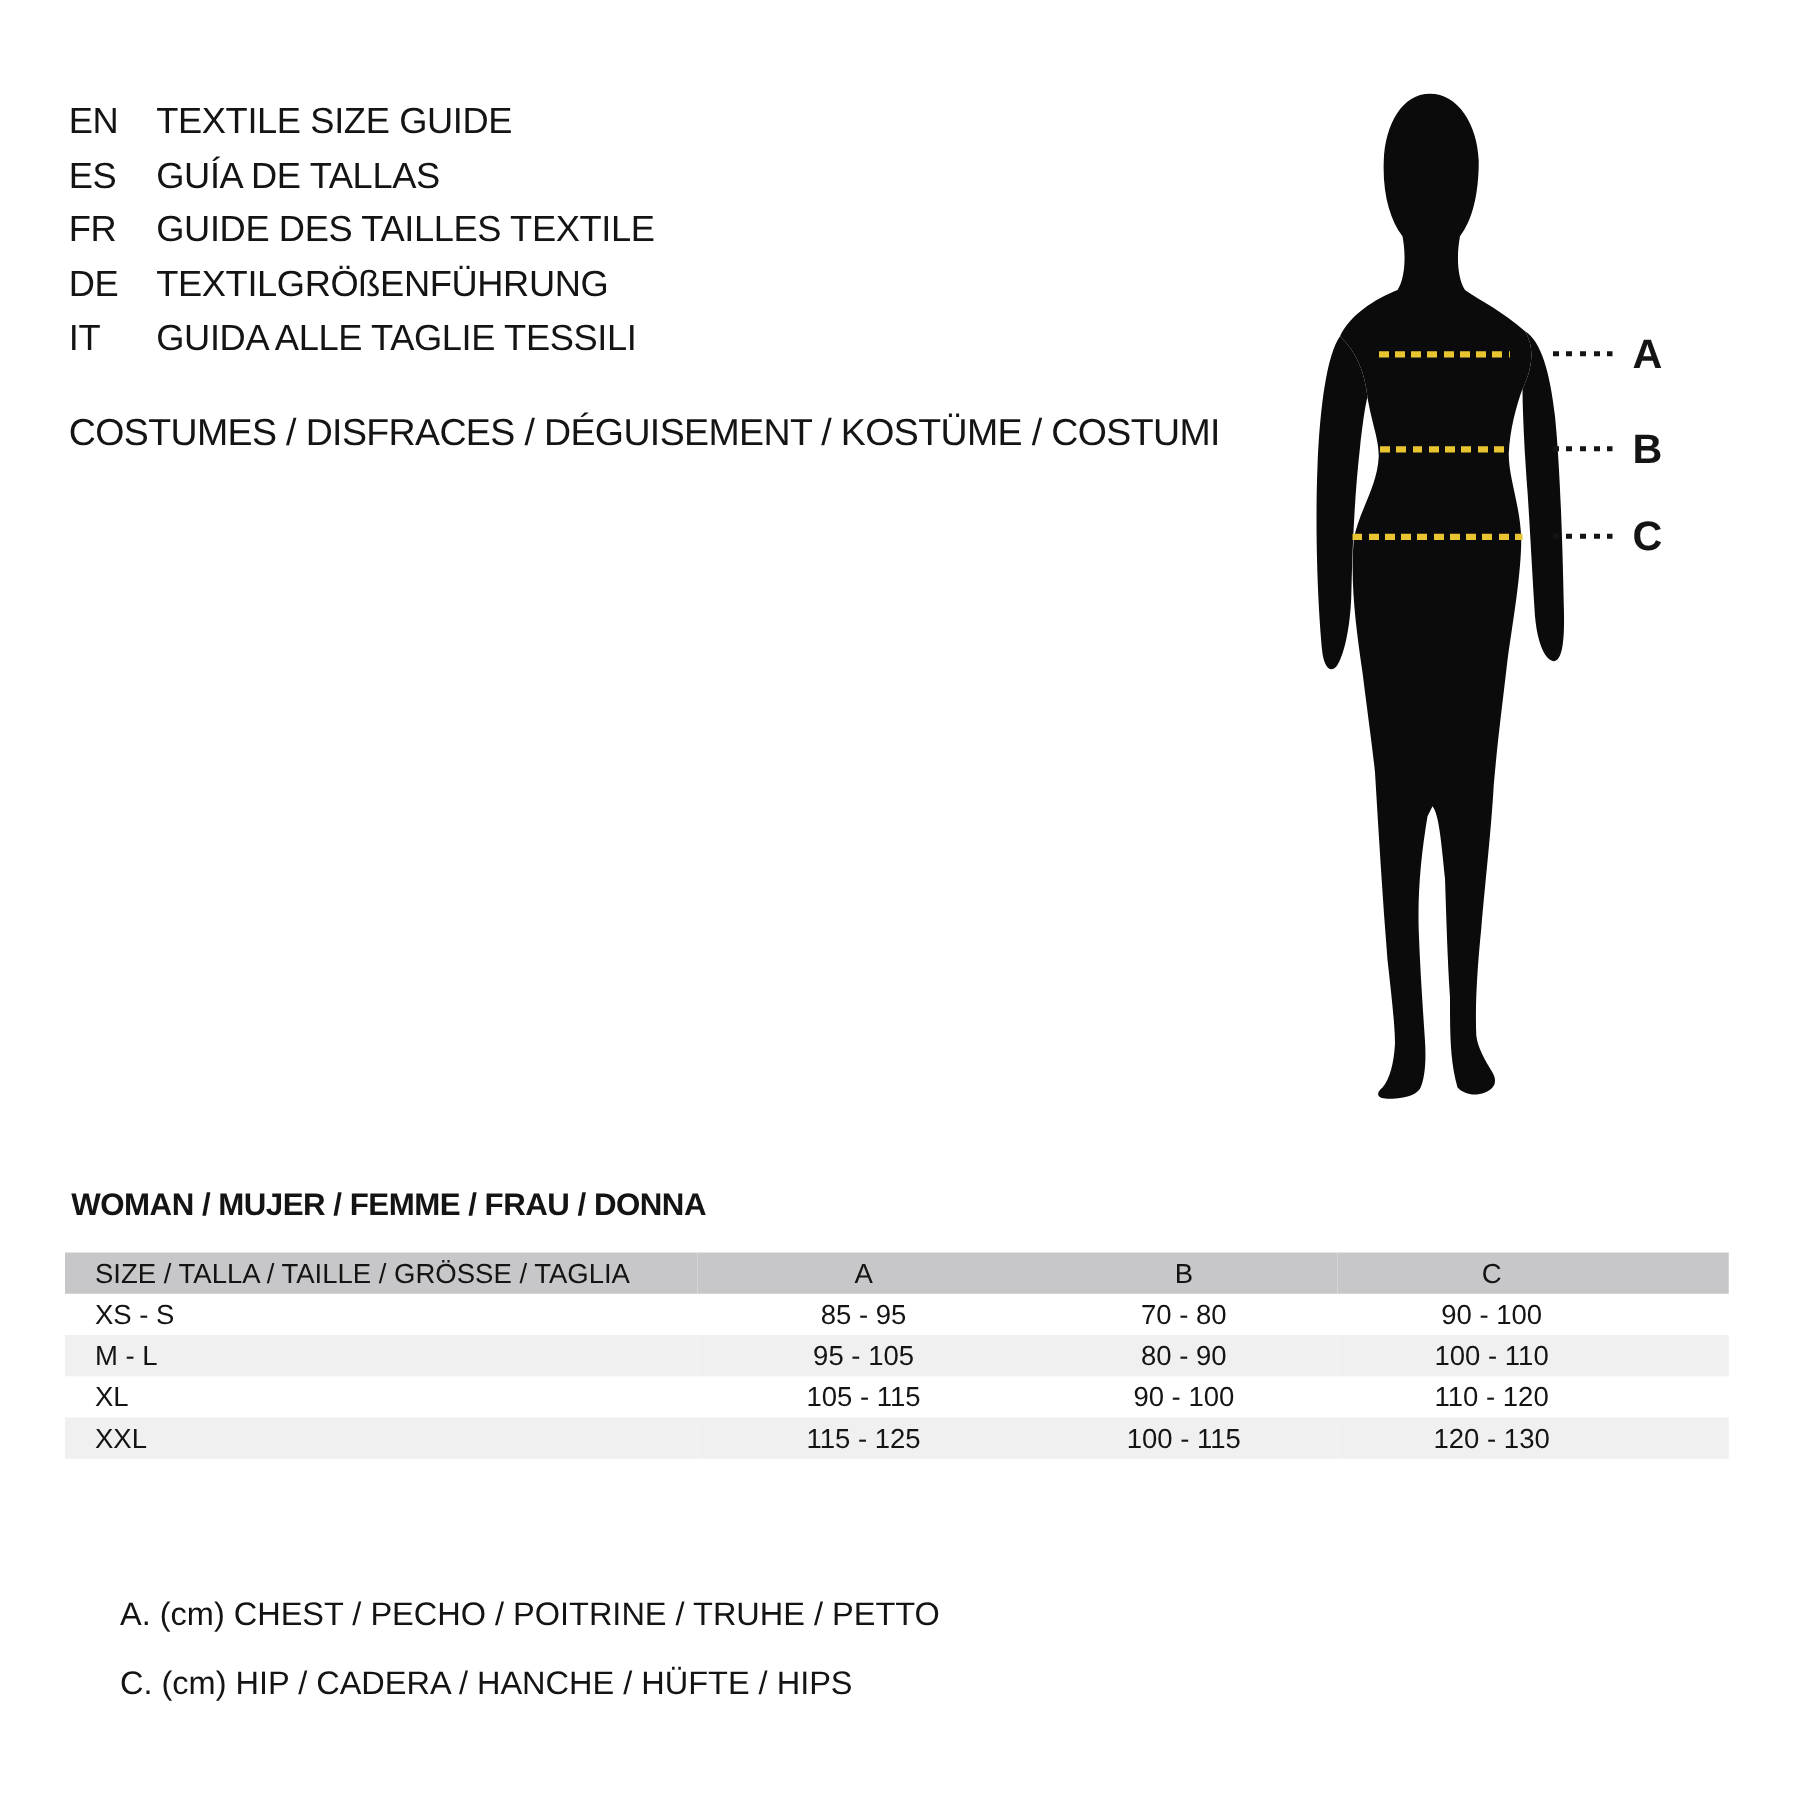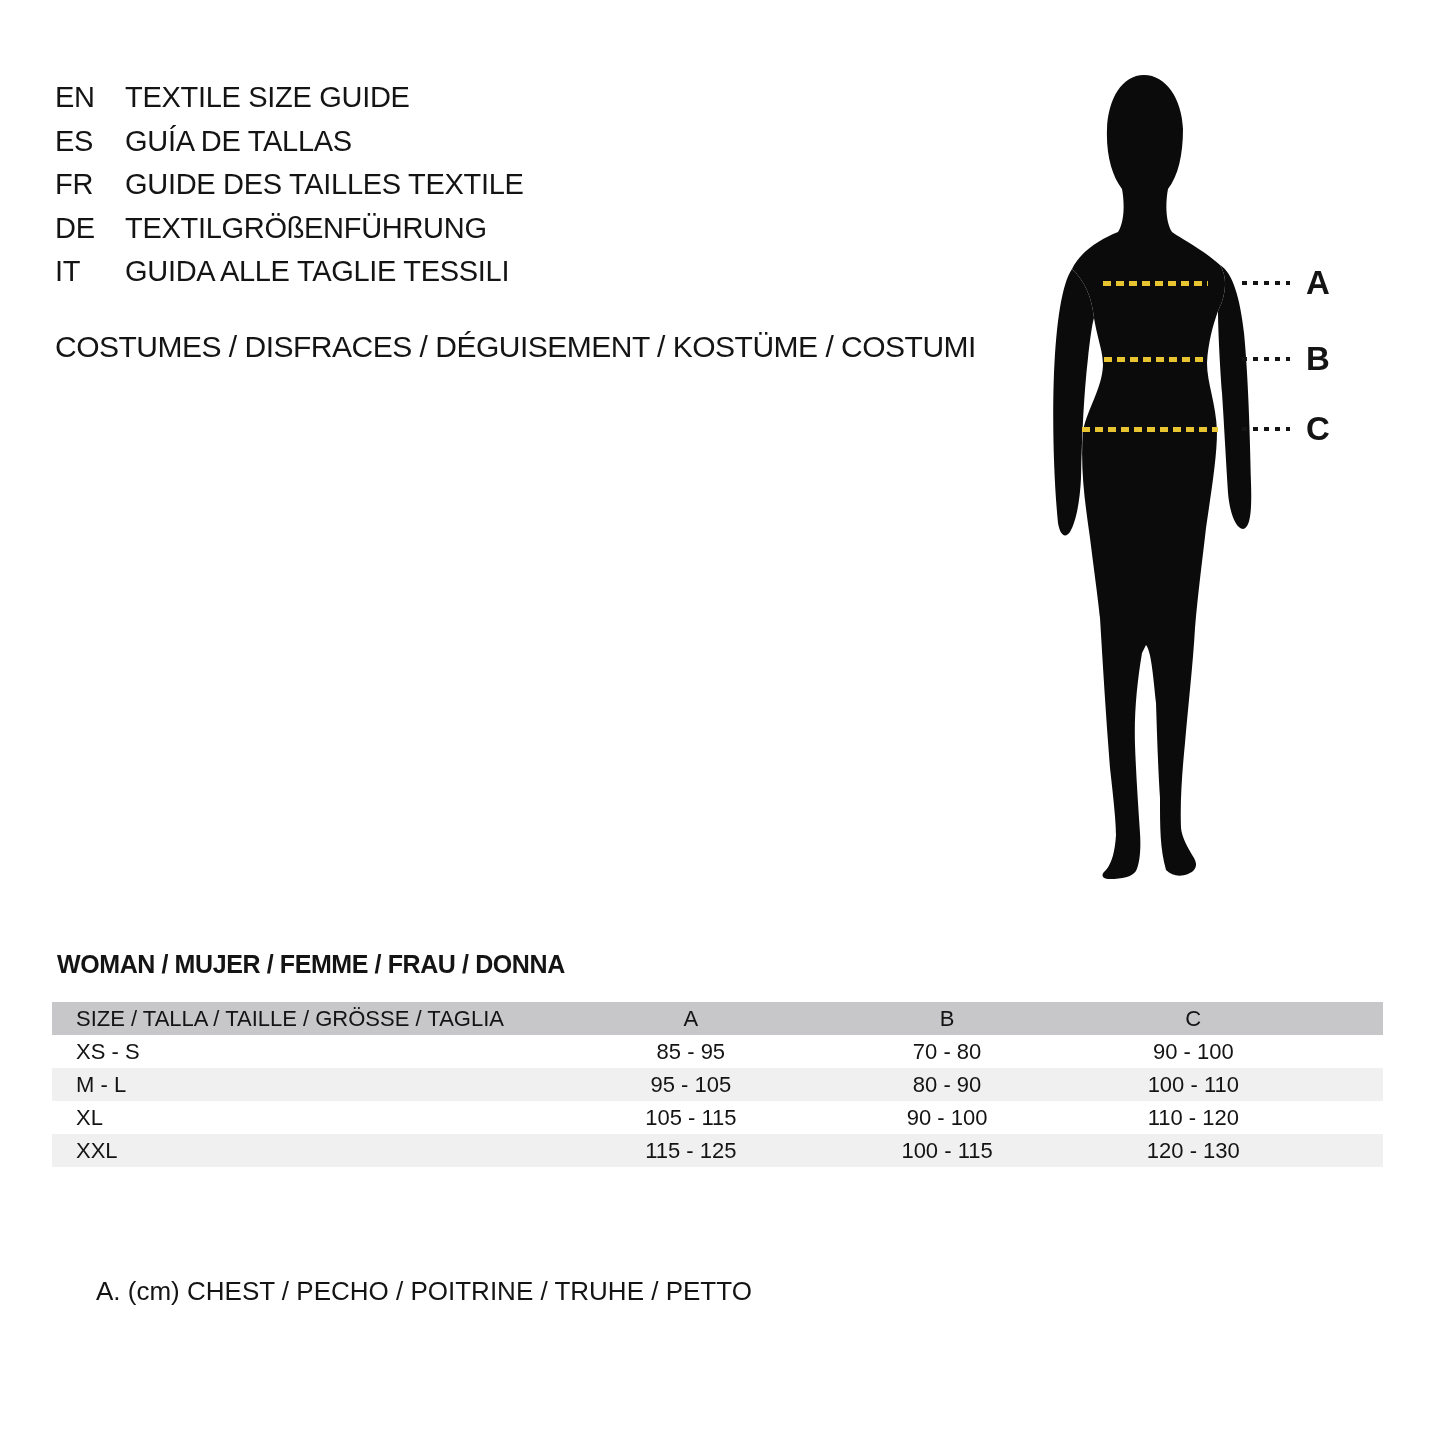--- a/index.html
+++ b/index.html
@@ -225,15 +225,16 @@
         <td class="c-num">115 - 125</td>
         <td class="c-num">100 - 115</td>
         <td class="c-num">120 - 130</td>
         <td></td>
       </tr>
     </tbody>
   </table>
 
   <div class="legend">
     <div class="legend-item">A. (cm) CHEST / PECHO / POITRINE / TRUHE / PETTO</div>
+    <div class="legend-item">C. (cm) HIP / CADERA / HANCHE / HÜFTE / HIPS</div>
   </div>
 
 </div>
 
 </body></html>

